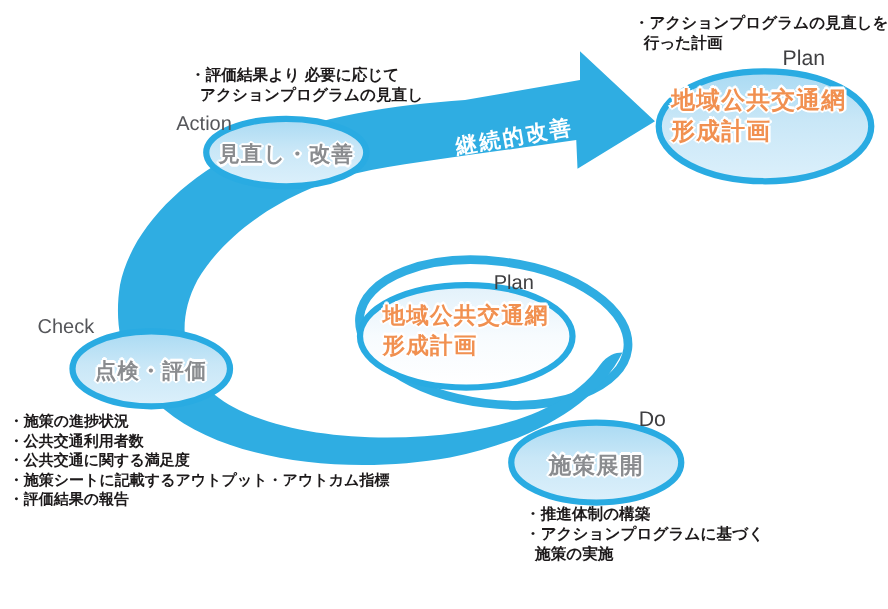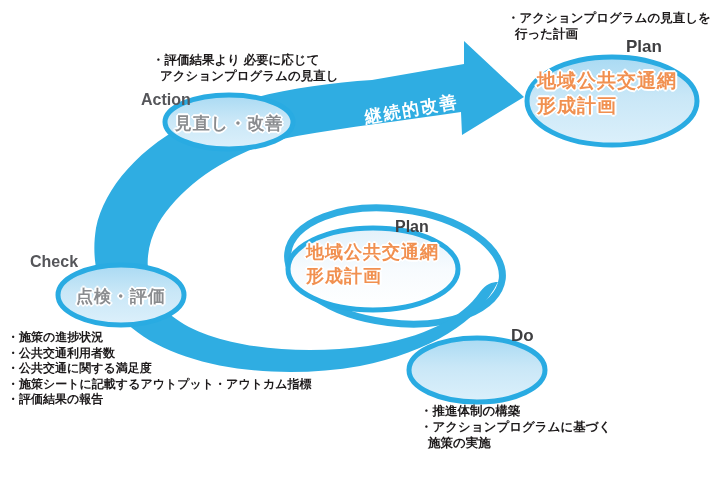--- a/index.html
+++ b/index.html
@@ -7,21 +7,21 @@
     position:relative;width:710px;height:487px;background:#ffffff;overflow:hidden;
     font-family:"Liberation Sans","DejaVu Sans",sans-serif;
   }
   .abs{position:absolute;}
   svg.bg{position:absolute;left:0;top:0;}
   .note{
     font-weight:bold;font-size:12.5px;line-height:16px;color:#1d1a1b;white-space:nowrap;
   }
   .note .indent{padding-left:8px;}
   .stage-label{
-    font-weight:bold;color:#3f3f41;white-space:nowrap;font-size:16px;
+    font-weight:normal;color:#3f3f41;white-space:nowrap;font-size:16px;
   }
   .stage-label.gray{color:#55565a;}
   .ell-text{
     font-weight:bold;white-space:nowrap;letter-spacing:1px;text-align:center;
     text-shadow:-1px -1px 0 #fff,1px -1px 0 #fff,-1px 1px 0 #fff,1px 1px 0 #fff,
                 -2px 0 0 #fff,2px 0 0 #fff,0 -2px 0 #fff,0 2px 0 #fff;
   }
   .ell-gray{color:#8a8c8f;}
   .ell-orange{color:#f19050;}
   .arrow-label{
@@ -119,20 +119,21 @@
     <div>・公共交通利用者数</div>
     <div>・公共交通に関する満足度</div>
     <div>・施策シートに記載するアウトプット・アウトカム指標</div>
     <div>・評価結果の報告</div>
   </div>
 
   <div class="abs ell-text ell-gray" style="left:51px;top:285px;width:140px;font-size:17px;">点検・評価</div>
 
   <div class="abs stage-label" style="left:511px;top:326px;font-size:17px;">Do</div>
 
+  <div class="abs ell-text ell-gray" style="left:407px;top:360px;width:140px;font-size:18px;">施策展開</div>
 
   <div class="abs note" style="left:420px;top:403px;">
     <div>・推進体制の構築</div>
     <div>・アクションプログラムに基づく</div>
     <div class="indent">施策の実施</div>
   </div>
 
 </div>
 
 </body></html>

